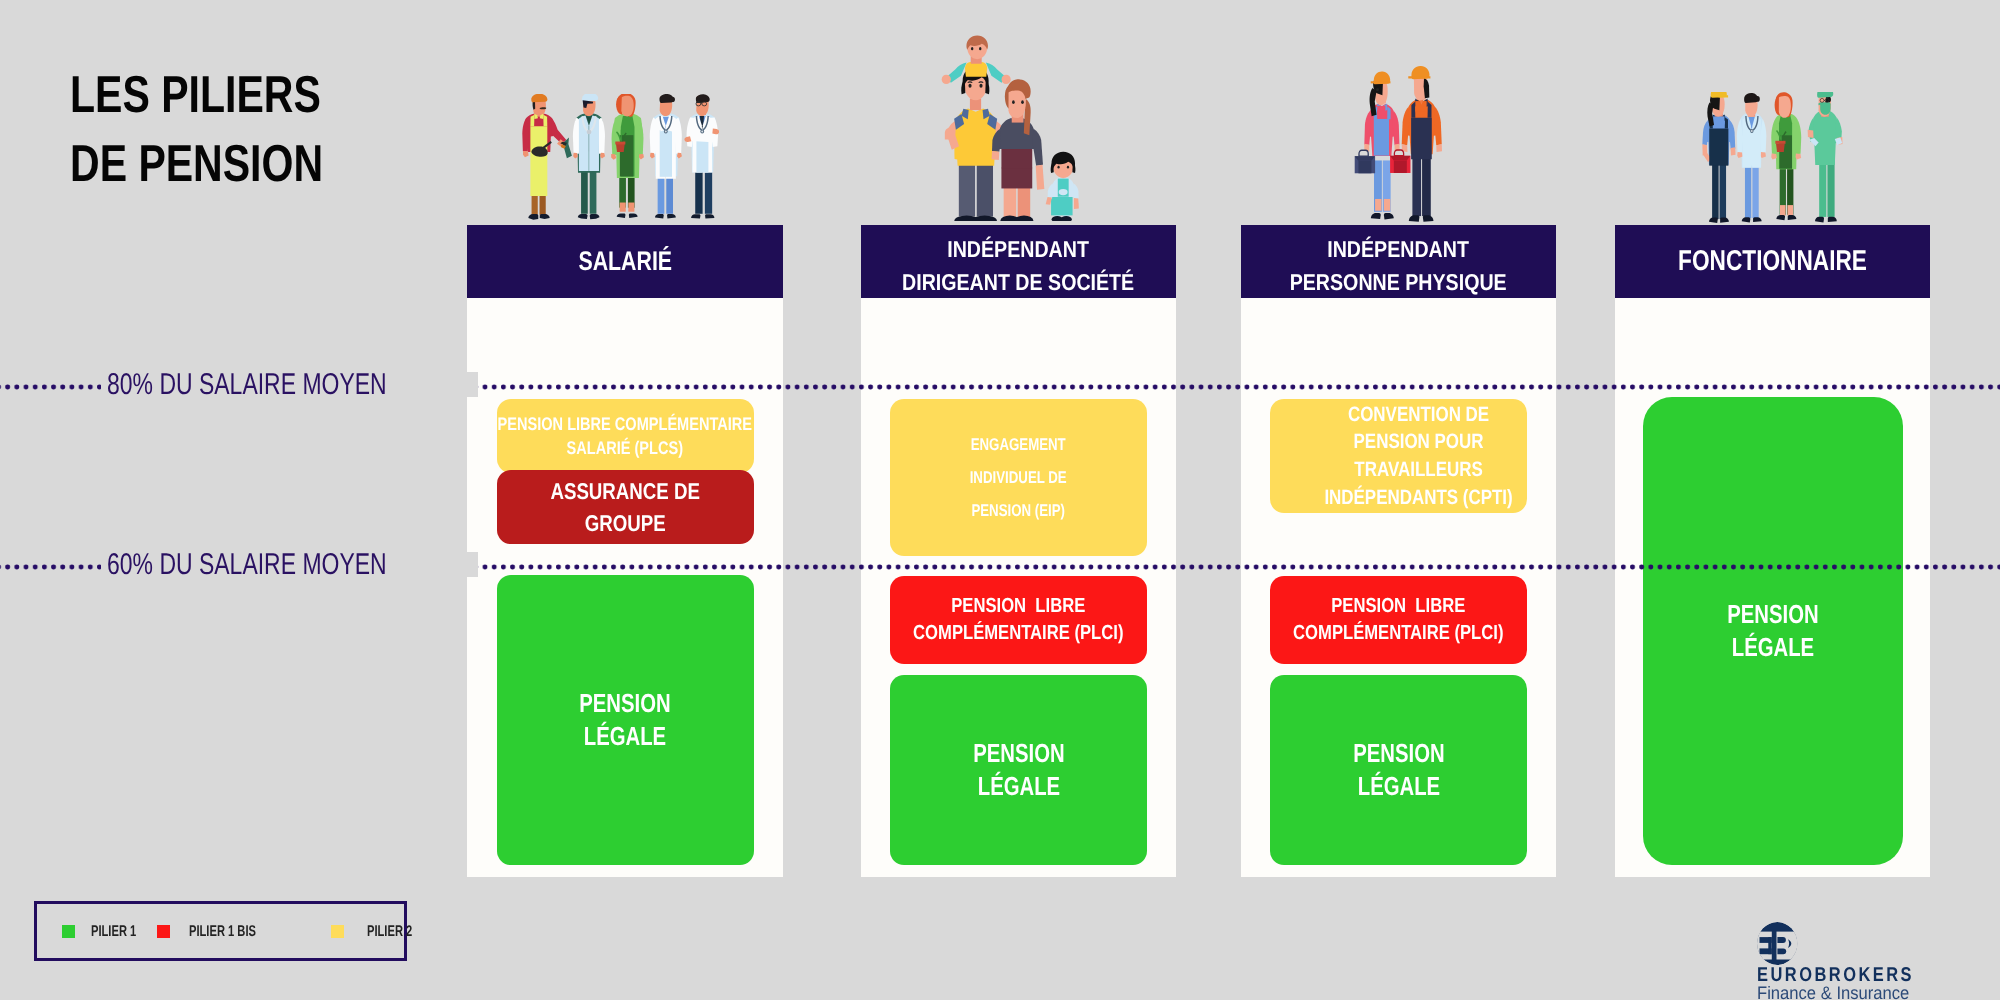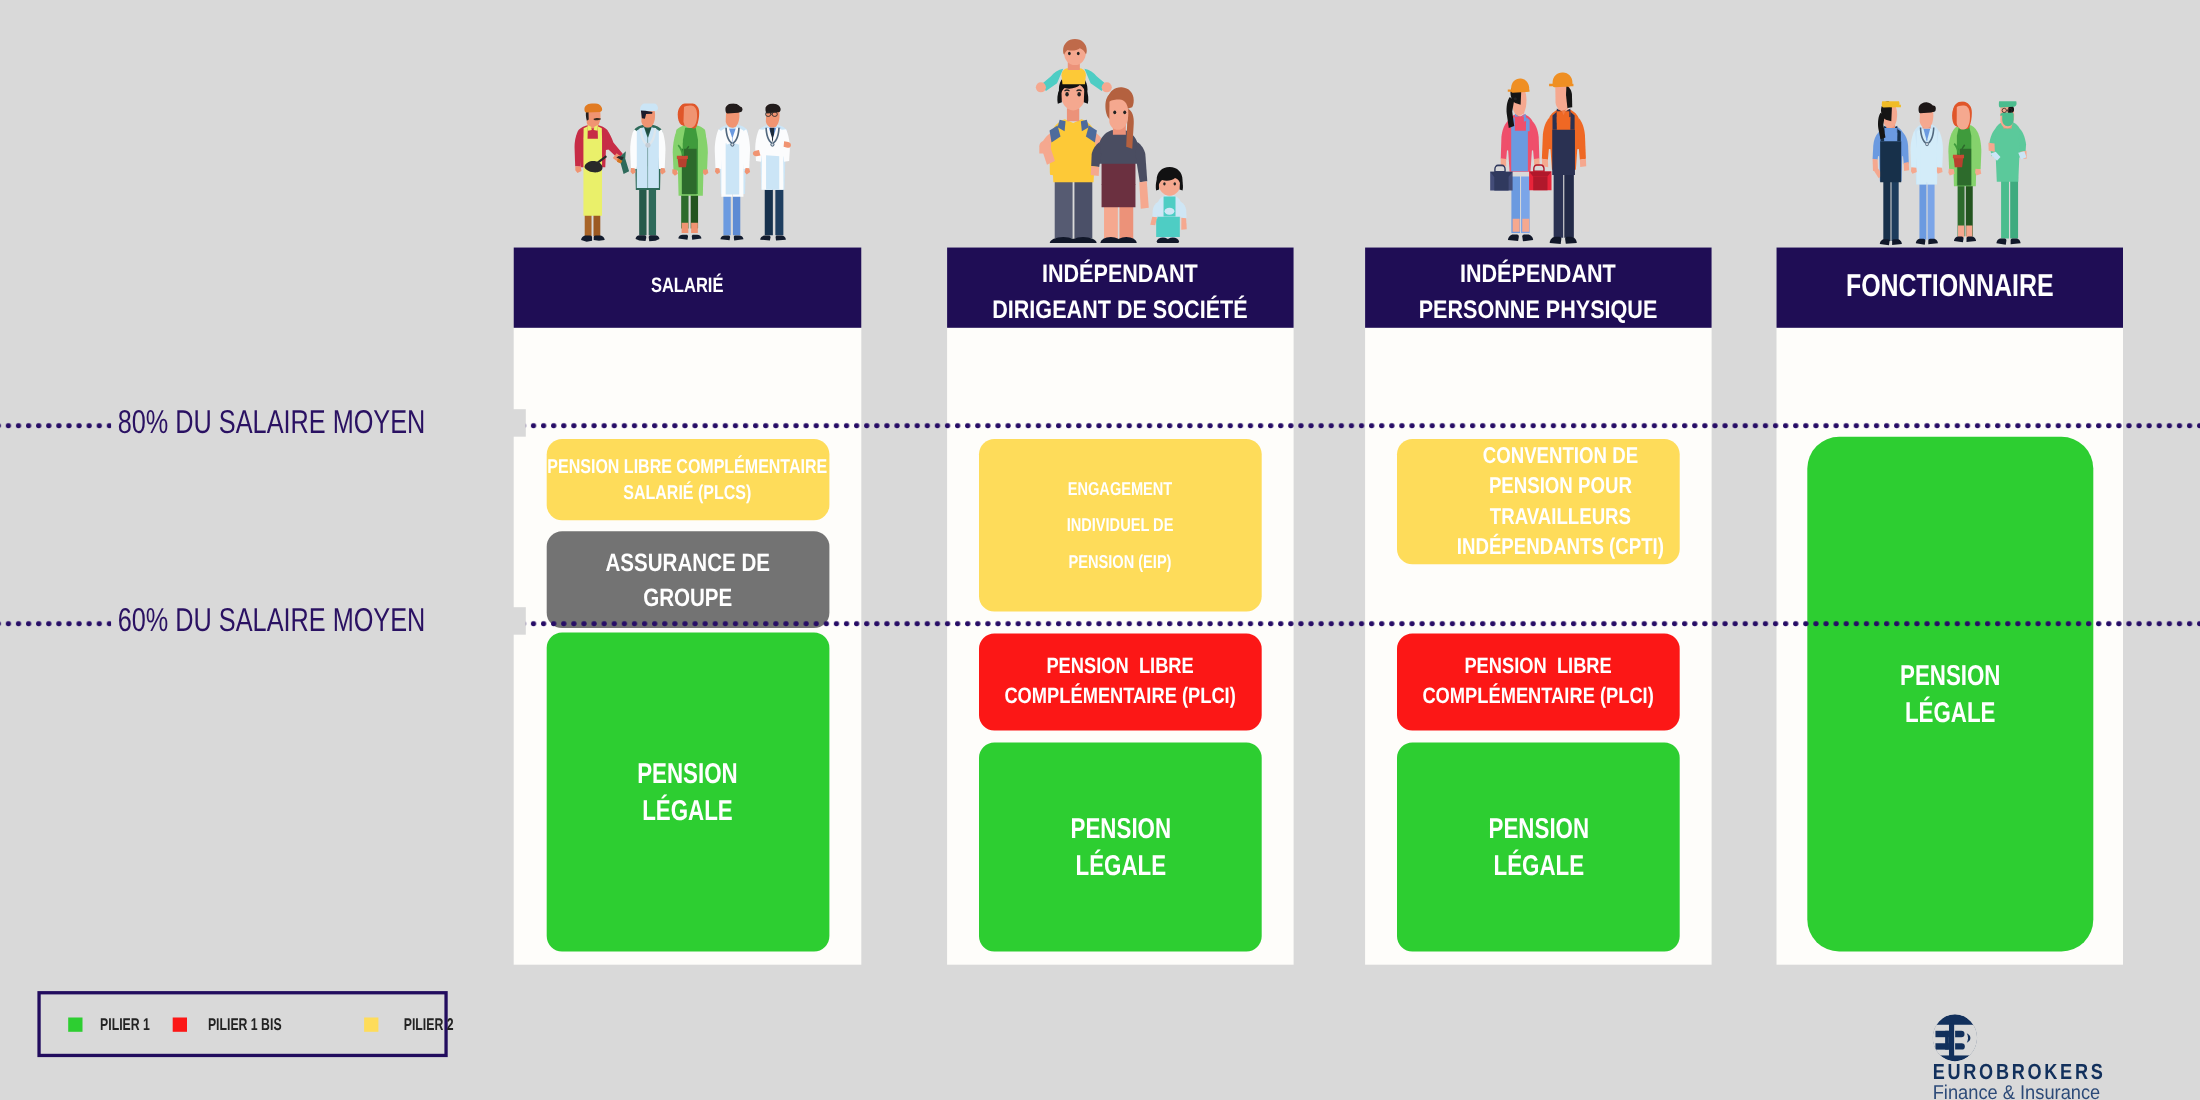--- a/index.html
+++ b/index.html
@@ -49,33 +49,37 @@
             transform:scaleX(.827);transform-origin:left top;white-space:nowrap;}
   #logoTag{color:#2c4a78;font-size:18.1px;line-height:22px;margin-top:-3px;
            transform:scaleX(.918);transform-origin:left top;white-space:nowrap;}
   .people{position:absolute;bottom:0;left:0;}
 </style>
 </head>
 <body>
 
 <div id="stage">
 
+  <div class="abs" id="title">
+    <div>LES PILIERS</div>
+    <div>DE PENSION</div>
+  </div>
 
   <div id="columns">
       <div class="abs col" style="left: 467px; width: 316px;">
-        <div class="colhdr" style="font-size: 19px;">
+        <div class="colhdr" style="font-size: 27px;">
           <span style="transform: scaleX(0.79) translateY(-0.5px);">SALARIÉ</span>
         </div>
         <div class="box" style="left: 29.5px; right: 29.5px; top: 174px; height: 74px; border-radius: 14px; background: rgb(254, 220, 90); font-size: 18.3px; line-height: 24.4px;">
           <div>
             <span style="transform: scaleX(0.796);">PENSION LIBRE COMPLÉMENTAIRE</span>
             <span style="transform: scaleX(0.796);">SALARIÉ (PLCS)</span>
           </div>
         </div>
-        <div class="box" style="left: 29.5px; right: 29.5px; top: 258px; height: 88px; border-radius: 14px; background: #737373; font-size: 22.8px; line-height: 31.9px;">
+        <div class="box" style="left: 29.5px; right: 29.5px; top: 245px; height: 74px; border-radius: 14px; background: #b91c1c; font-size: 22.8px; line-height: 31.9px;">
           <div style="margin-top: 2.5px;">
             <span style="transform: scaleX(0.82);">ASSURANCE DE</span>
             <span style="transform: scaleX(0.82);">GROUPE</span>
           </div>
         </div>
         <div class="box" style="left: 29.5px; right: 29.5px; top: 350px; height: 290px; border-radius: 14px; background: rgb(45, 206, 49); font-size: 26.2px; line-height: 32.9px;">
           <div>
             <span style="transform: scaleX(0.775);">PENSION</span>
             <span style="transform: scaleX(0.775);">LÉGALE</span>
           </div>

